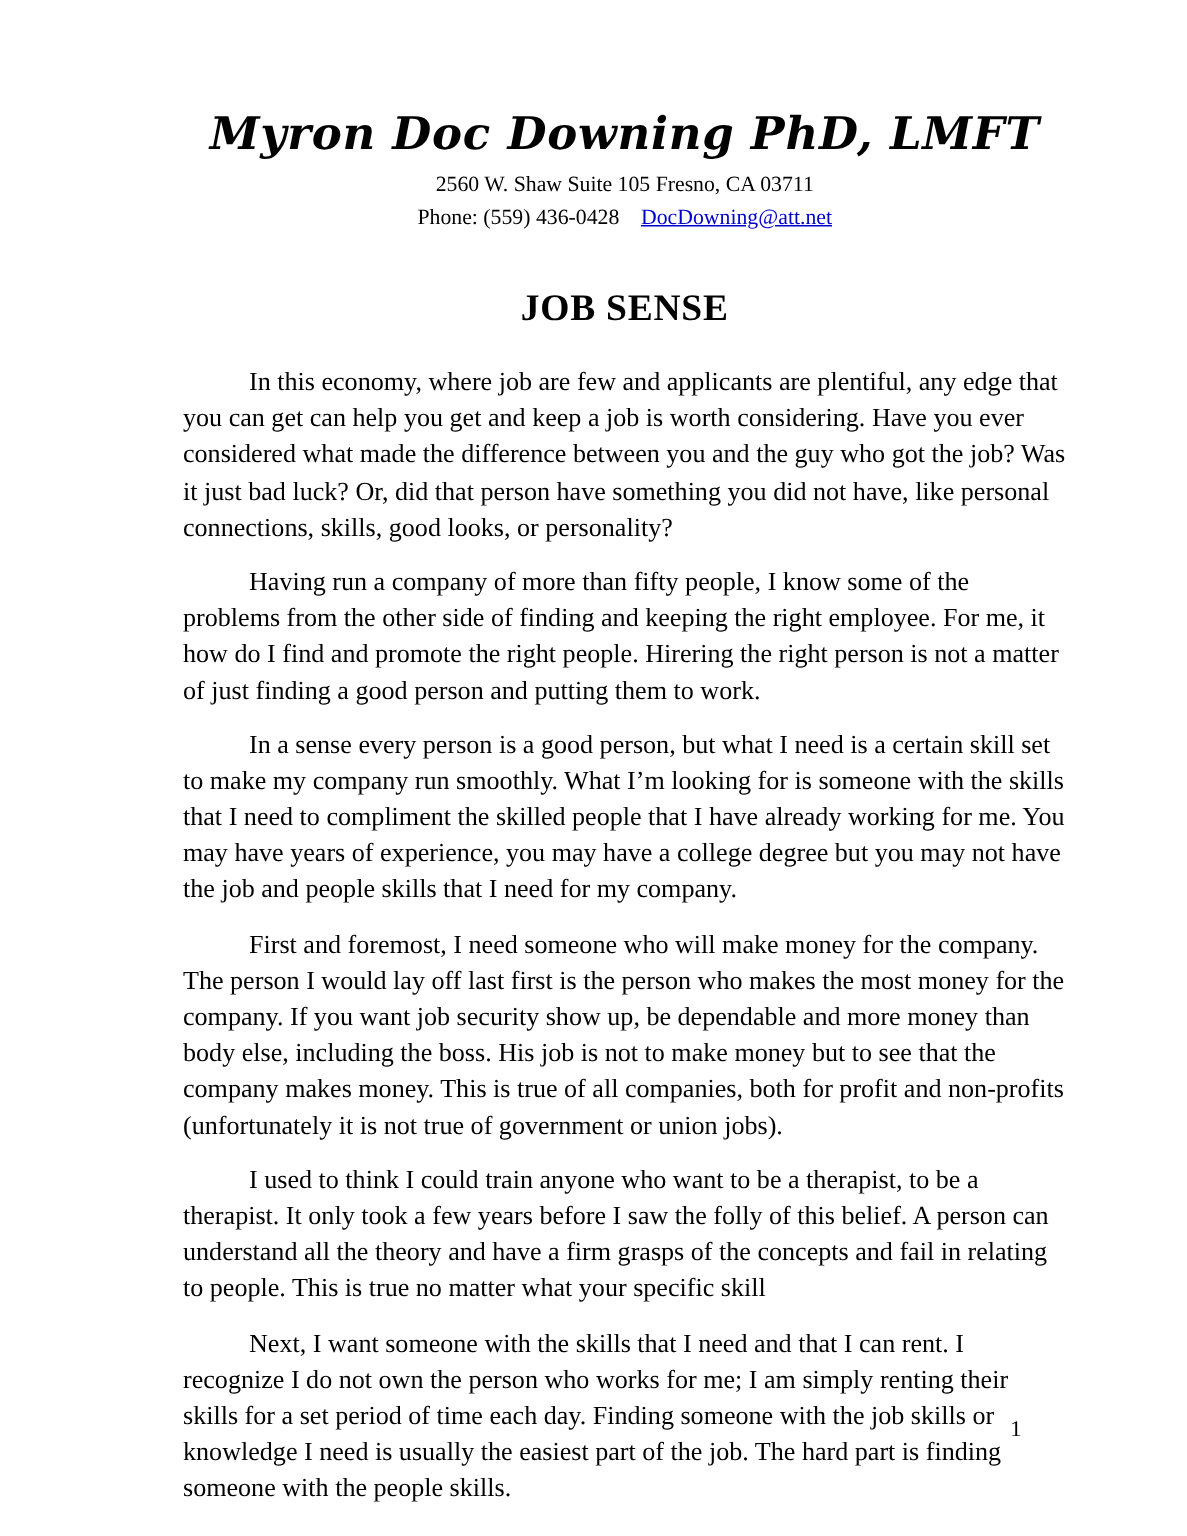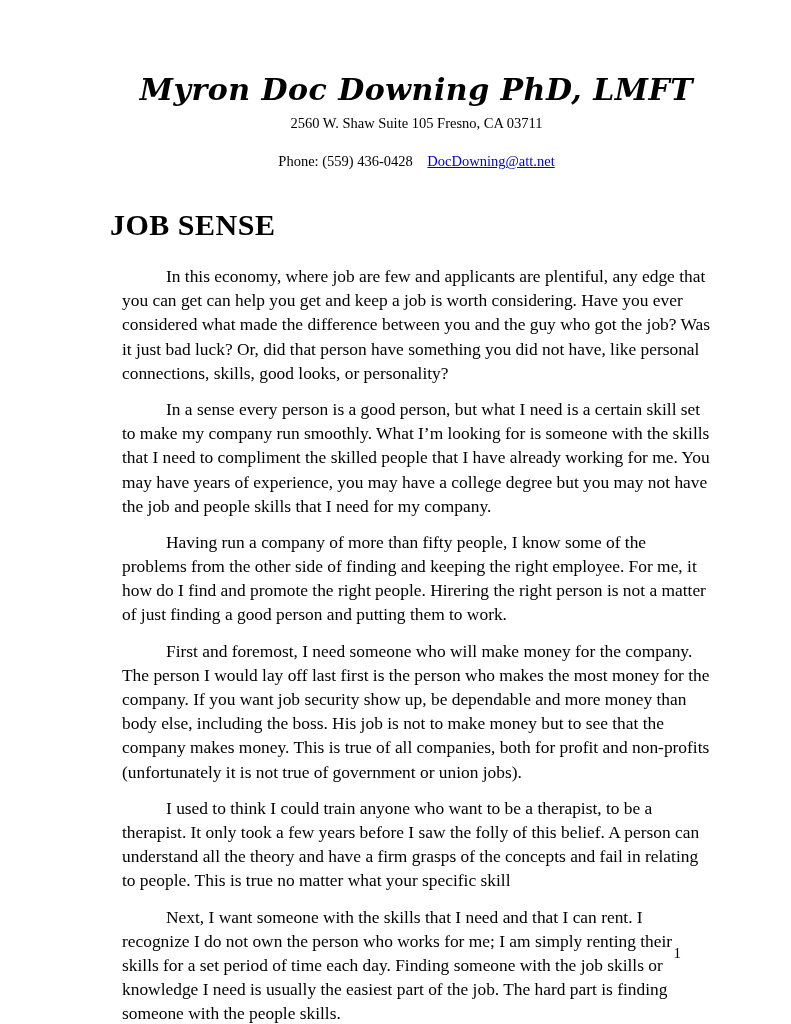--- a/index.html
+++ b/index.html
@@ -36,31 +36,31 @@
     white-space: nowrap;
   }
   .address-line,
   .contact-line {
     font-family: Liberation Serif, serif;
     font-size: 14.5px;
     line-height: 1.45;
     margin: 0;
   }
   .contact-line {
-    margin-top: 17px;
+    margin-top: 1px;
   }
   .email-link {
     color: #0000cc;
     text-decoration: underline;
   }
   .doc-title {
-    text-align: left;
+    text-align: center;
     font-family: "Liberation Serif", serif;
     font-weight: bold;
-    font-size: 30px;
+    font-size: 25px;
     letter-spacing: 0.5px;
     margin: 36px 0 22px 0;
   }
   .body-text {
     font-size: 17.4px;
     line-height: 1.39;
     text-align: left;
   }
   .body-text p {
     margin: 12px;
@@ -86,22 +86,22 @@
       <span>Phone: (559) 436-0428</span>
       <span>&nbsp;&nbsp;</span>
       <a class="email-link" href="#">DocDowning@att.net</a>
     </p>
   </div>
 
   <h2 class="doc-title">JOB SENSE</h2>
 
   <div class="body-text">
     <p>In this economy, where job are few and applicants are plentiful, any edge that you can get can help you get and keep a job is worth considering.  Have you ever considered what made the difference between you and the guy who got the job?  Was it just bad luck?  Or, did that person have something you did not have, like personal connections, skills, good looks, or personality?</p>
+    <p>Having run a company of more than fifty people, I know some of the problems from the other side of finding and keeping the right employee.  For me, it how do I find and promote the right people.   Hirering the right person is not a matter of just finding a good person and putting them to work.</p>
     <p>In a sense every person is a good person, but what I need is a certain skill set to make my company run smoothly.  What I’m looking for is someone with the skills that I need to compliment the skilled people that I have already working for me.  You may have years of experience, you may have a college degree but you may not have the job and people skills that I need for my company.</p>
-    <p>Having run a company of more than fifty people, I know some of the problems from the other side of finding and keeping the right employee.  For me, it how do I find and promote the right people.   Hirering the right person is not a matter of just finding a good person and putting them to work.</p>
     <p>First and foremost, I need someone who will make money for the company.  The person I would lay off last first is the person who makes the most money for the company.  If you want job security show up, be dependable and more money than body else, including the boss.  His job is not to make money but to see that the company makes money.  This is true of all companies, both for profit and non-profits (unfortunately it is not true of government or union jobs).</p>
     <p>I used to think I could train anyone who want to be a therapist, to be a therapist.  It only took a few years before I saw the folly of this belief.  A person can understand all the theory and have a firm grasps of the concepts and fail in relating to people.  This is true no matter what your specific skill</p>
     <p>Next, I want someone with the skills that I need and that I can rent.  I recognize I do not own the person who works for me; I am simply renting their skills for a set period of time each day.  Finding someone with the job skills or knowledge I need is usually the easiest part of the job.  The hard part is finding someone with the people skills.</p>
   </div>
 
   <div class="page-number">1</div>
 
 </div>
 
 </body></html>

